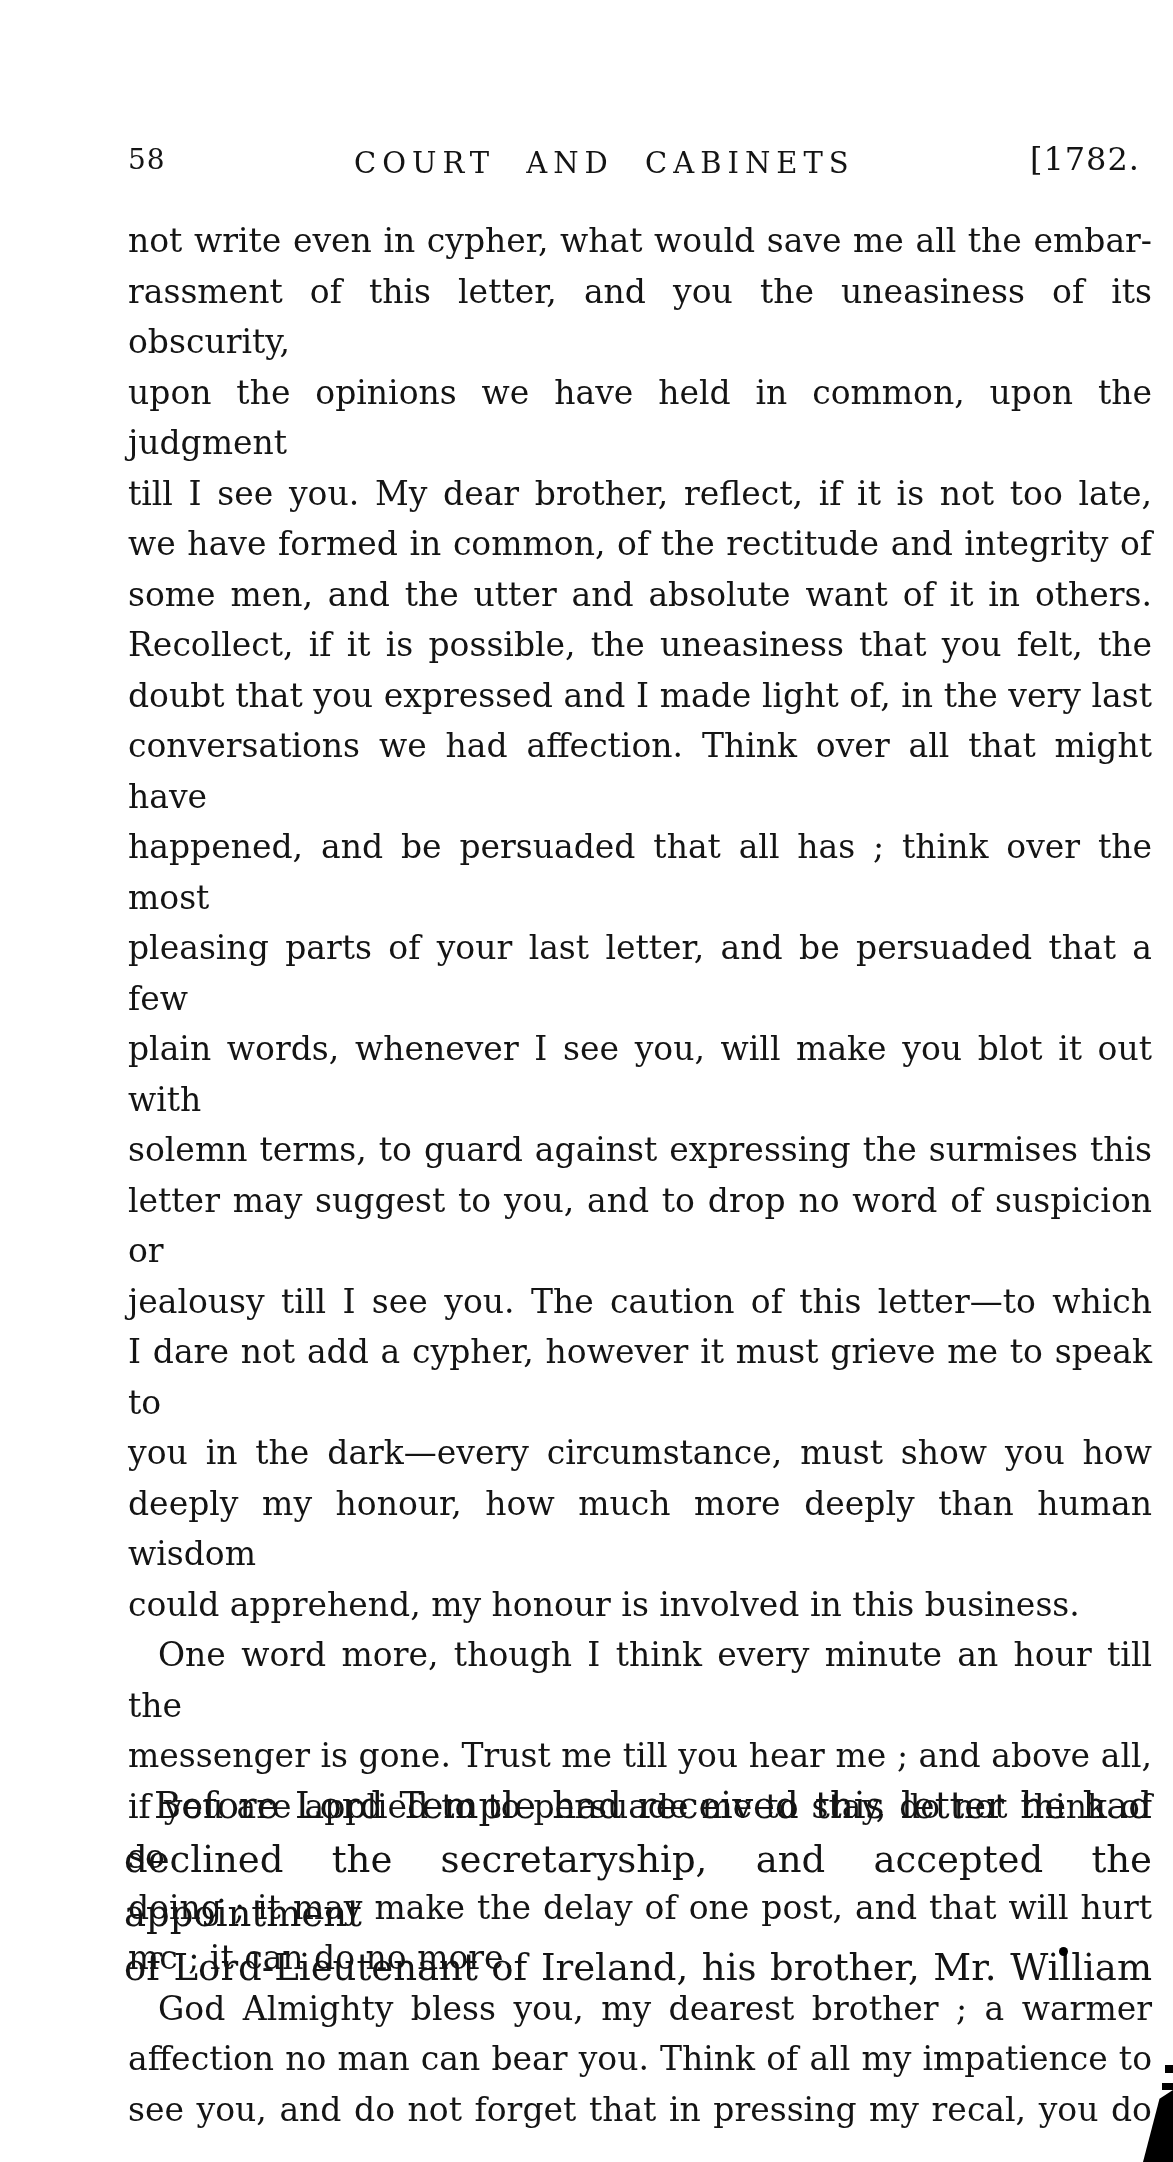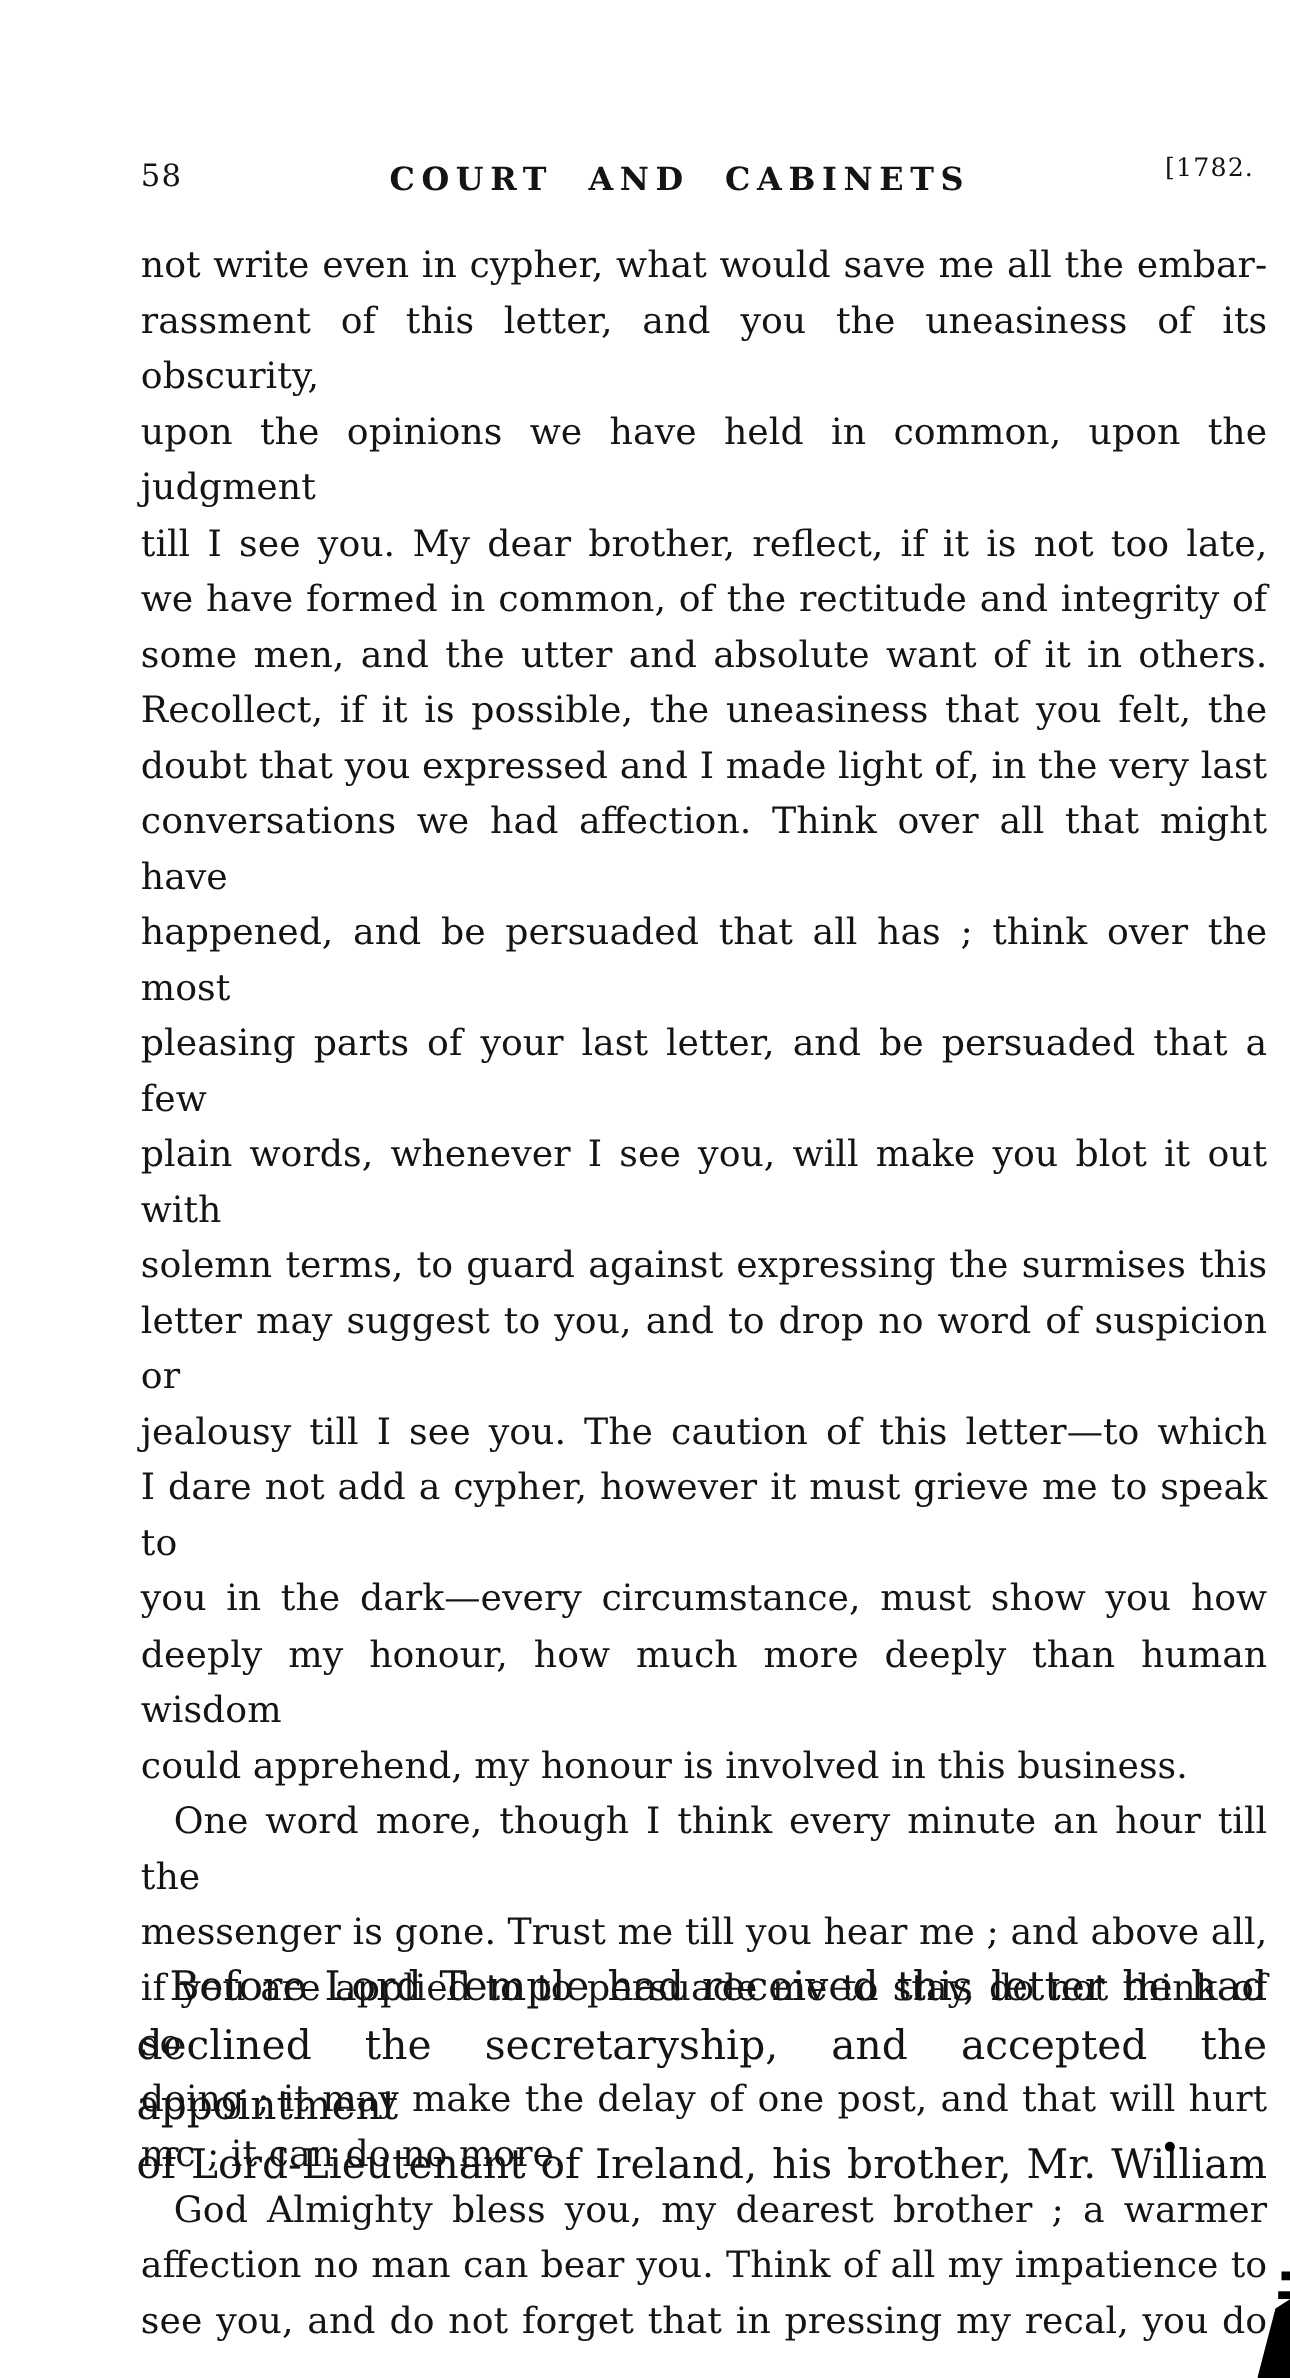--- a/index.html
+++ b/index.html
@@ -6,22 +6,22 @@
   body{
     position:relative;
     width:1173px;height:2162px;
     background:#ffffff;
     font-family:"DejaVu Serif", serif;
     color:#141414;
     overflow:hidden;
   }
   .header{position:absolute;top:140px;left:128px;width:1024px;height:44px}
   .page-num{position:absolute;left:0;top:3px;font-size:28px;letter-spacing:1px}
-  .running-title{position:absolute;left:226px;top:6px;font-size:29px;letter-spacing:6px;word-spacing:16px;white-space:nowrap;font-weight:bold}
-  .year{position:absolute;right:12px;top:0;font-size:23px;letter-spacing:1px}
+  .running-title{position:absolute;left:226px;top:6px;font-size:29px;letter-spacing:6px;word-spacing:16px;white-space:nowrap;font-weight:normal}
+  .year{position:absolute;right:12px;top:0;font-size:32px;letter-spacing:1px}
 
   .letter{position:absolute;left:128px;top:216px;width:1024px;font-size:33px;line-height:50.5px}
   .narrative{position:absolute;left:124px;top:1779px;width:1028px;font-size:37px;line-height:54px}
   .line{text-align:justify;text-align-last:justify;white-space:normal}
   .line.last-left{text-align-last:left}
   .line.first-indent{text-indent:30px}
 
   .scan-dot{position:absolute;left:1059px;top:1947px;width:9px;height:9px;background:#000;border-radius:50%}
   .scan-mark-a{position:absolute;left:1165px;top:2065px;width:8px;height:8px;background:#000}
   .scan-mark-b{position:absolute;left:1162px;top:2083px;width:11px;height:7px;background:#000}

